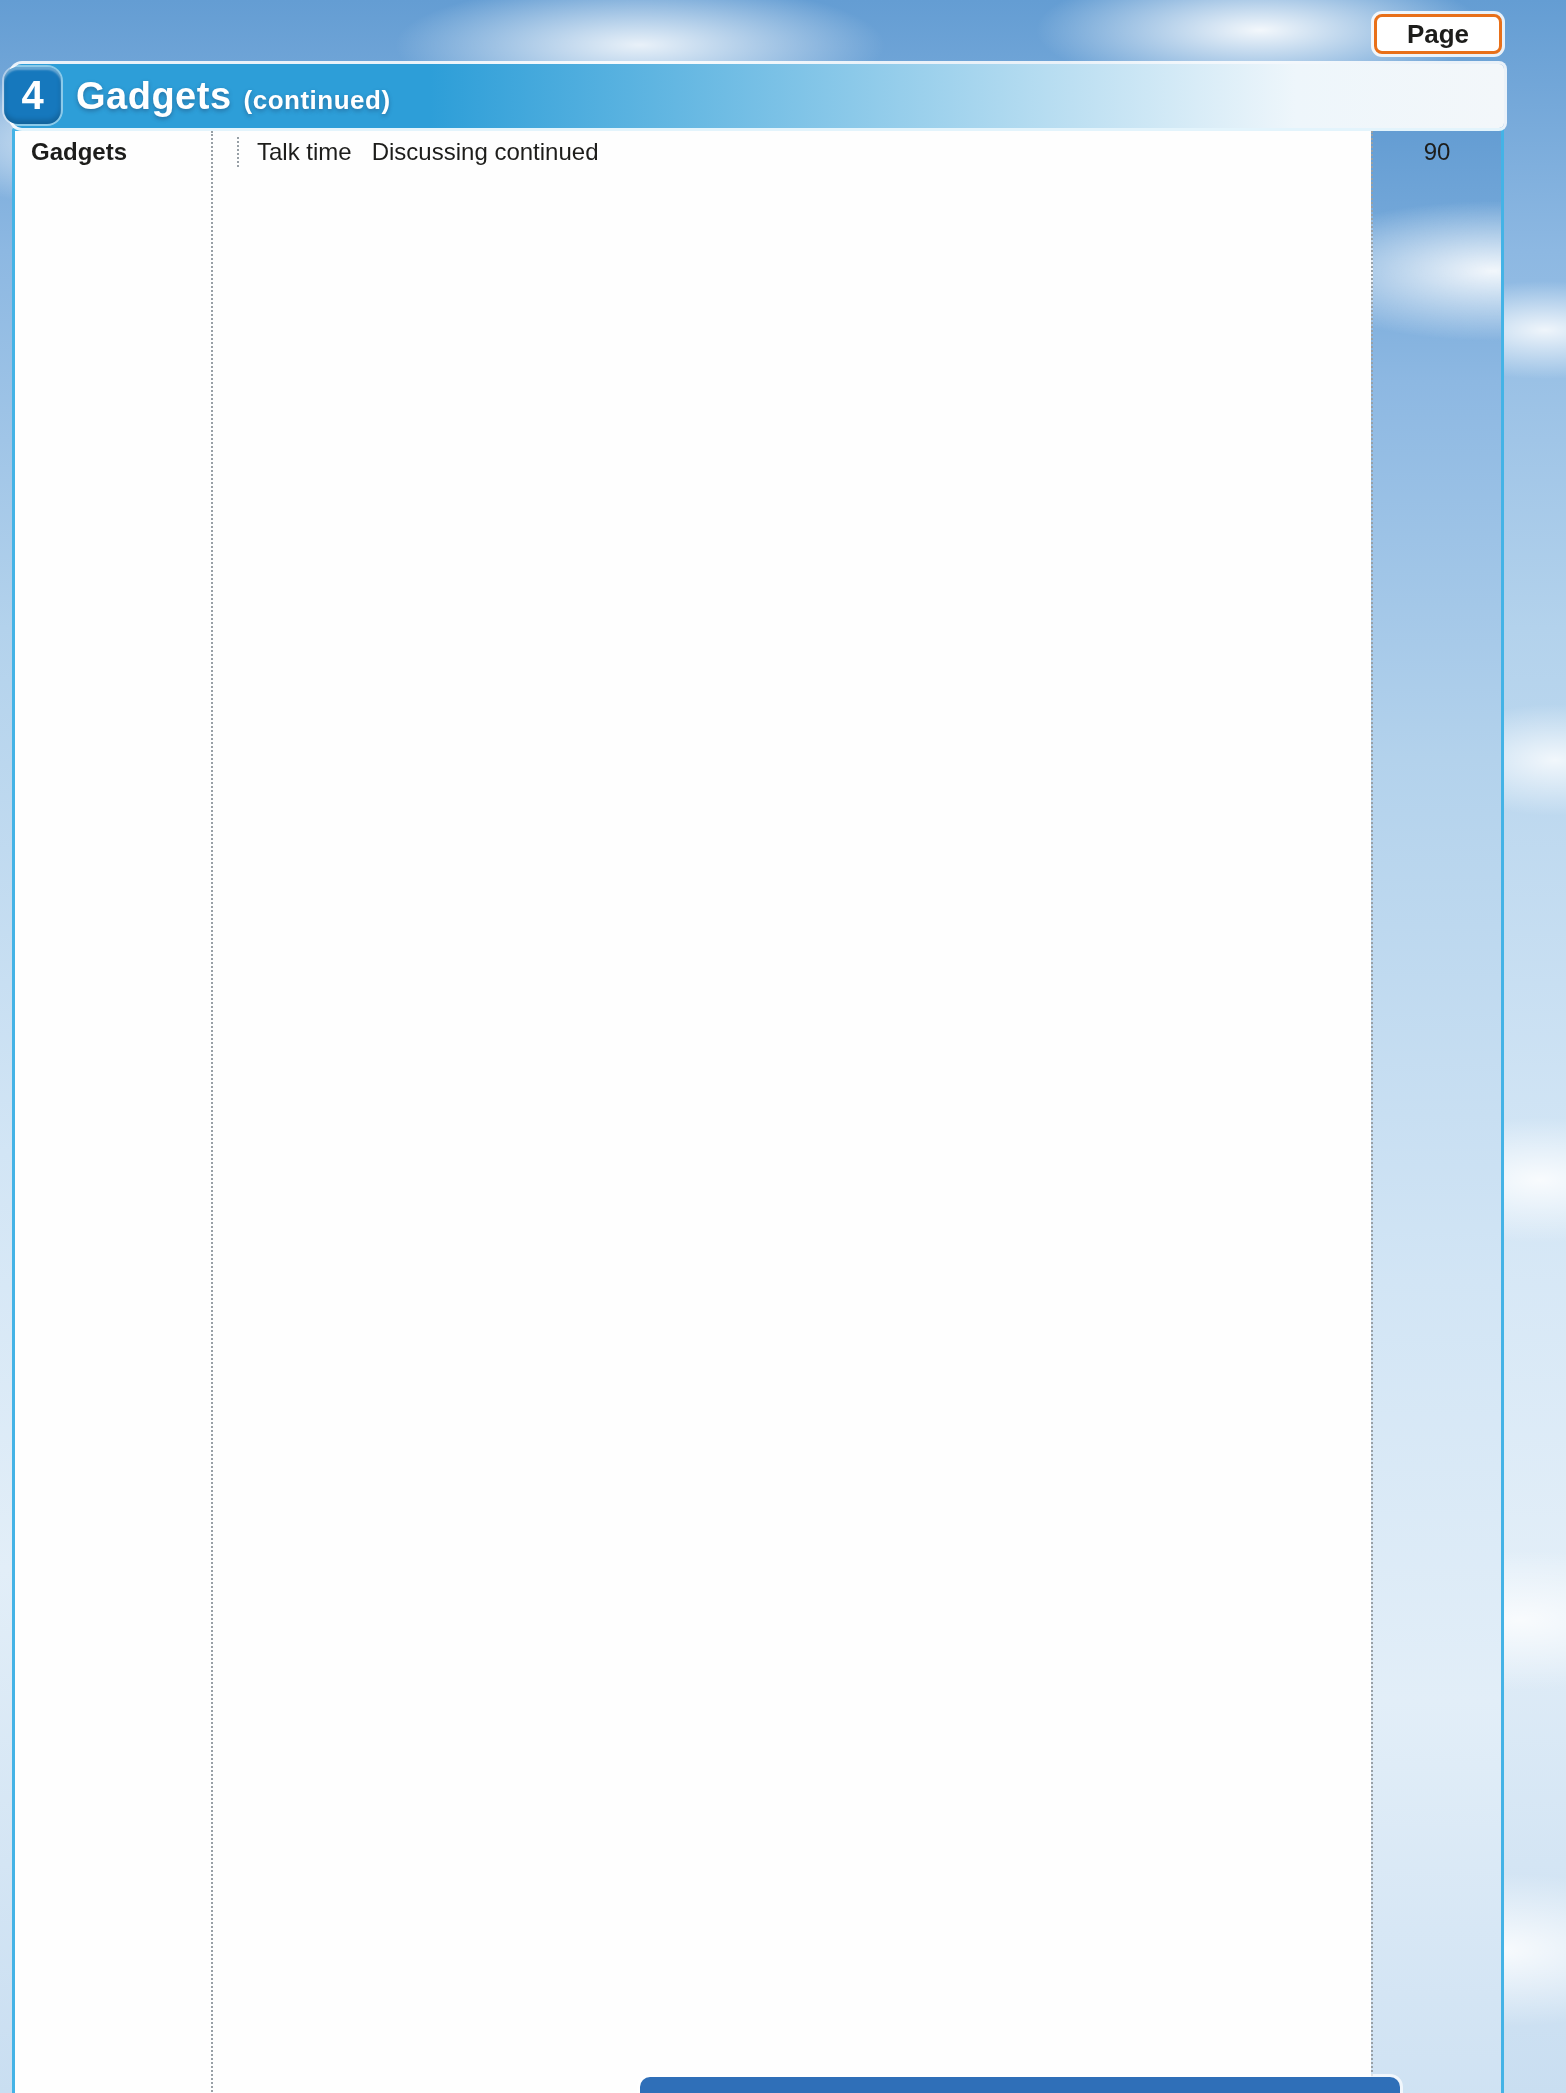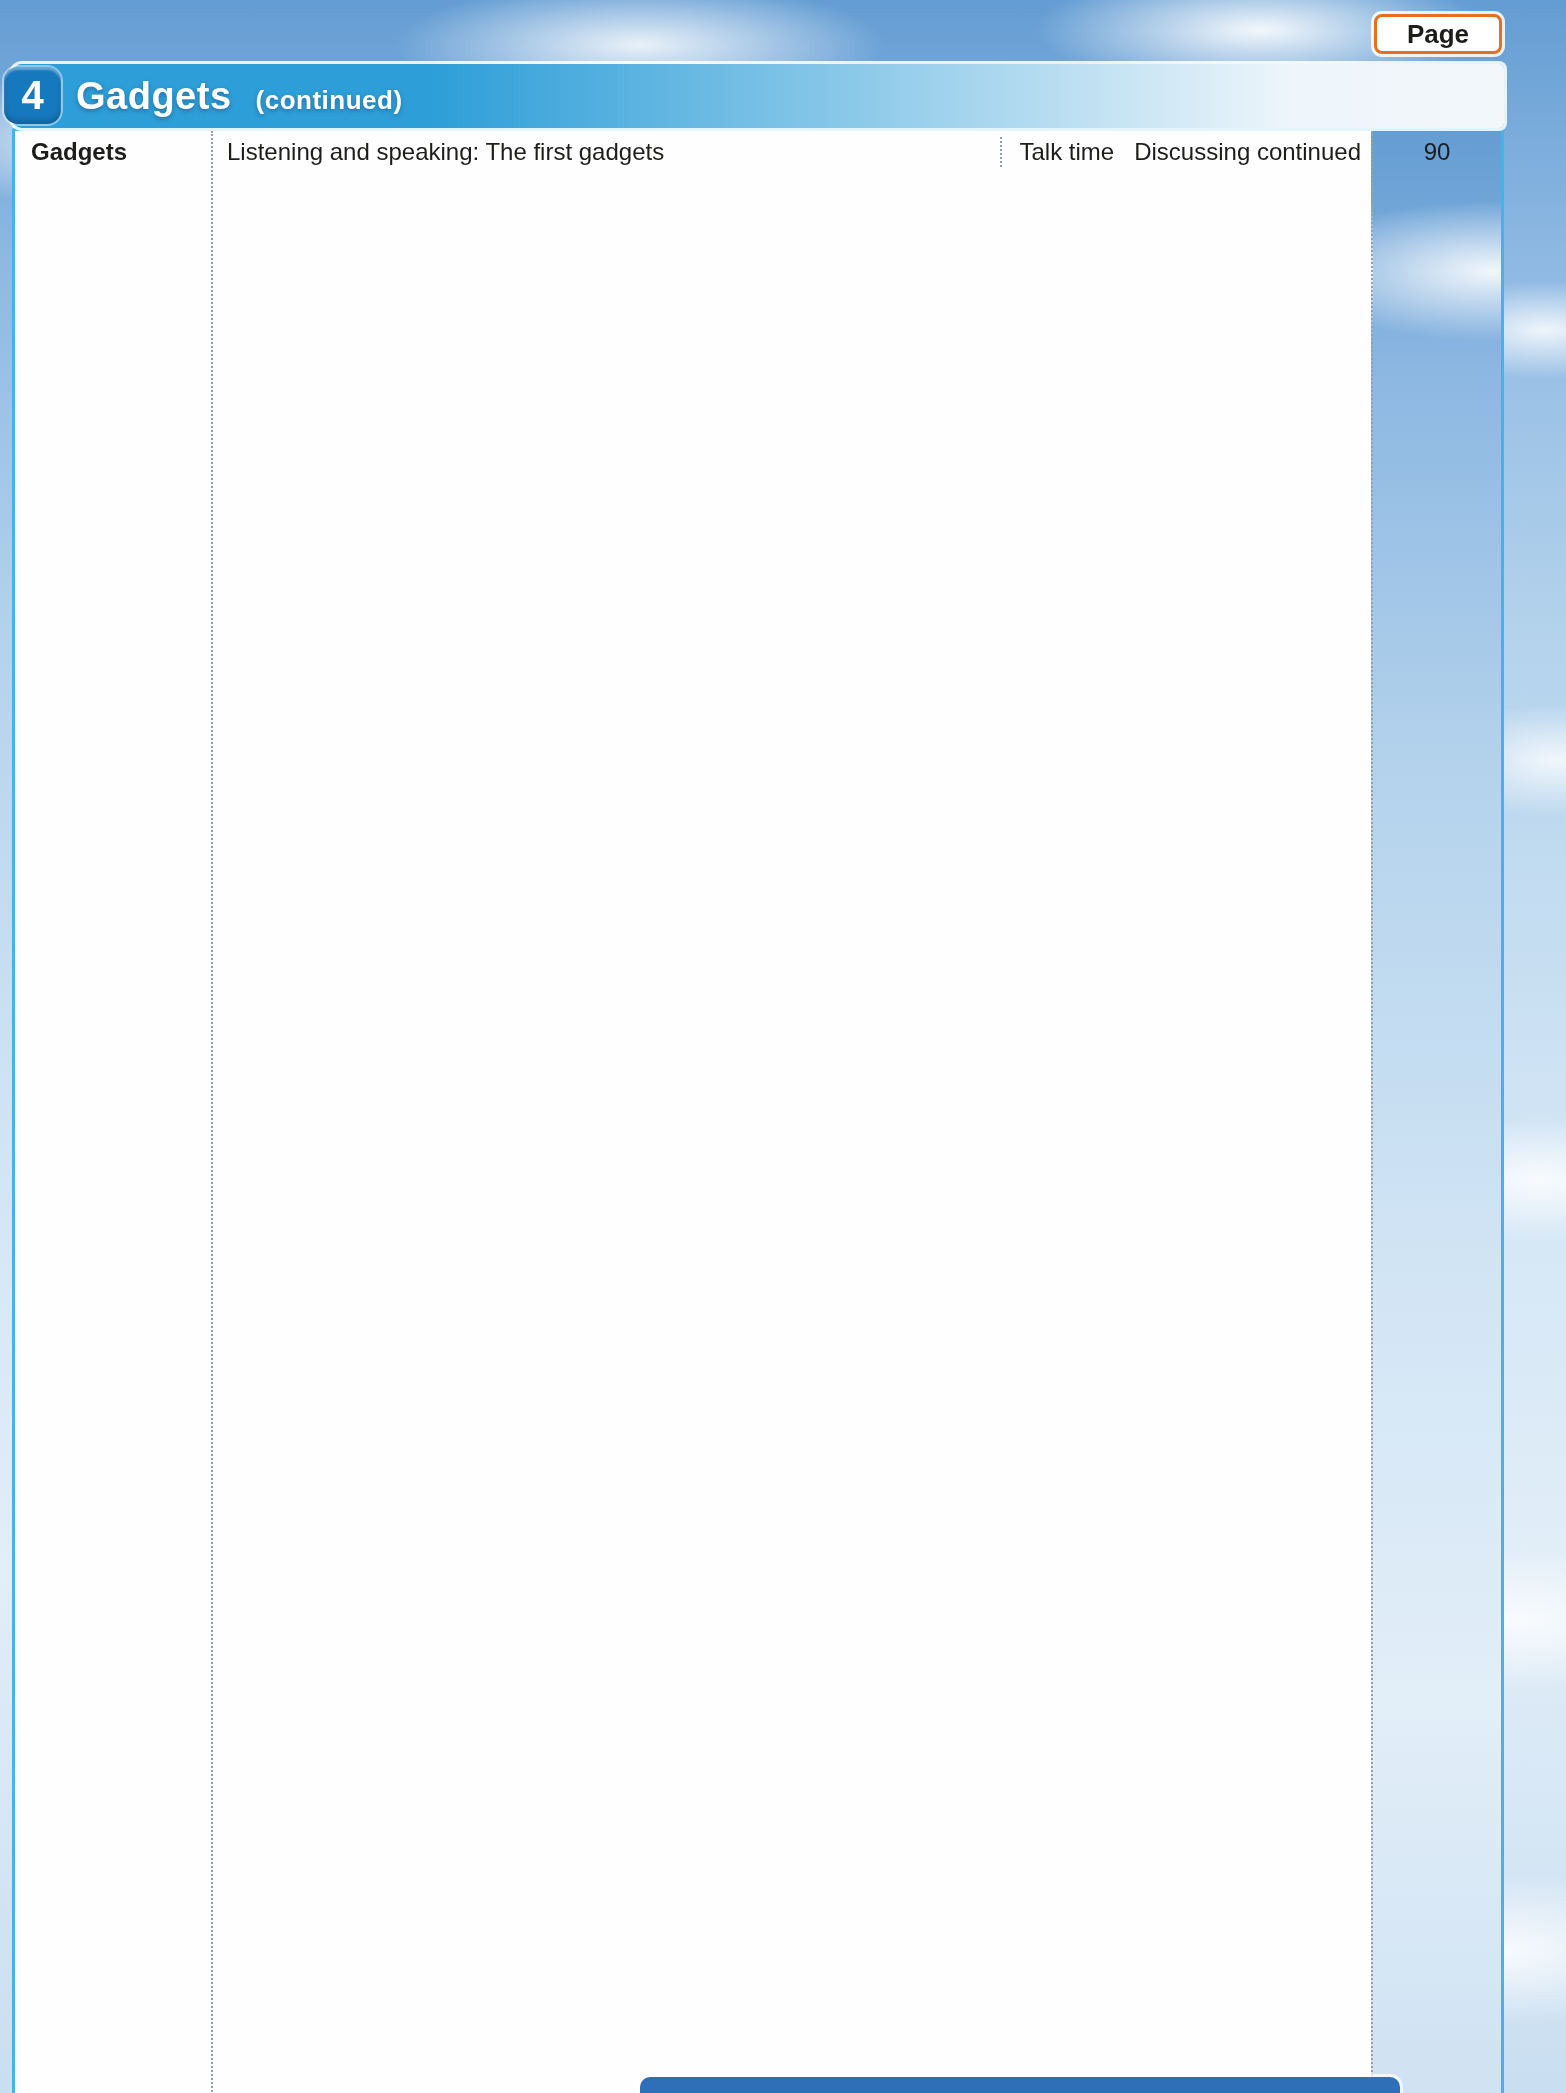--- a/index.html
+++ b/index.html
@@ -40,21 +40,21 @@
 
   .badge {
     position:absolute; left:-8px; top:3px; width:57px; height:57px; border-radius:14px;
     display:flex; align-items:center; justify-content:center;
     font-size:40px; font-weight:bold; color:#fff;
     box-shadow:inset 0 3px 2px rgba(255,255,255,.35), inset 0 -4px 5px rgba(0,0,0,.18), 0 0 0 2px rgba(255,255,255,.45);
   }
   .u4 .badge { background:var(--u4-badge,#1678bd); }
 
   .unit-title { color:#fff; font-size:38px; font-weight:bold; letter-spacing:.5px; text-shadow:0 2px 4px rgba(30,60,100,.45); }
-  .unit-title .suffix { font-size:26px; margin-left:24px; }
+  .unit-title .suffix { font-size:26px; margin-left:12px; }
   .unit-page { position:absolute; right:0; bottom:7px; width:130px; text-align:center; font-size:25px; font-weight:normal; color:#1d1d1b; text-shadow:none; }
 
   .unit-body { background:#fefefe; border:3px solid #999; border-radius:2px; }
   .u4 .unit-body { border-color:var(--u4-border,#44b3e6); }
 
   .row { display:flex; align-items:stretch; min-height:41px; border-bottom:2px dotted #98a0a6; }
   .row:last-child { border-bottom:none; }
   .cell { padding:6px 10px; font-size:24px; line-height:30px; }
   .cell.label { flex:0 0 auto; min-width:196px; padding-left:16px; font-weight:bold; white-space:nowrap; }
   .cell.content { flex:1 1 auto; border-left:2px dotted #98a0a6; display:flex; align-items:flex-start; padding-left:14px; }
@@ -84,21 +84,20 @@
         <div class="badge">
             <span>4</span>
           </div>
         <h2 class="unit-title"><span>Gadgets</span><span class="suffix">(continued)</span></h2>
         <div class="unit-page"></div>
       </header>
       <div class="unit-body">
         <div class="row">
           <div class="cell label"><span class="lb">Gadgets</span></div>
           <div class="cell content">
-            <div class="txt"><span>Listening and speaking: The first gadgets</span></div>
             <div class="feature">
                 <span class="flabel">Talk time</span>
                 <span class="ftext">Discussing continued</span>
               </div>
           </div>
           <div class="cell page"><span>90</span></div>
         </div>
 
       </div>
     </section>

